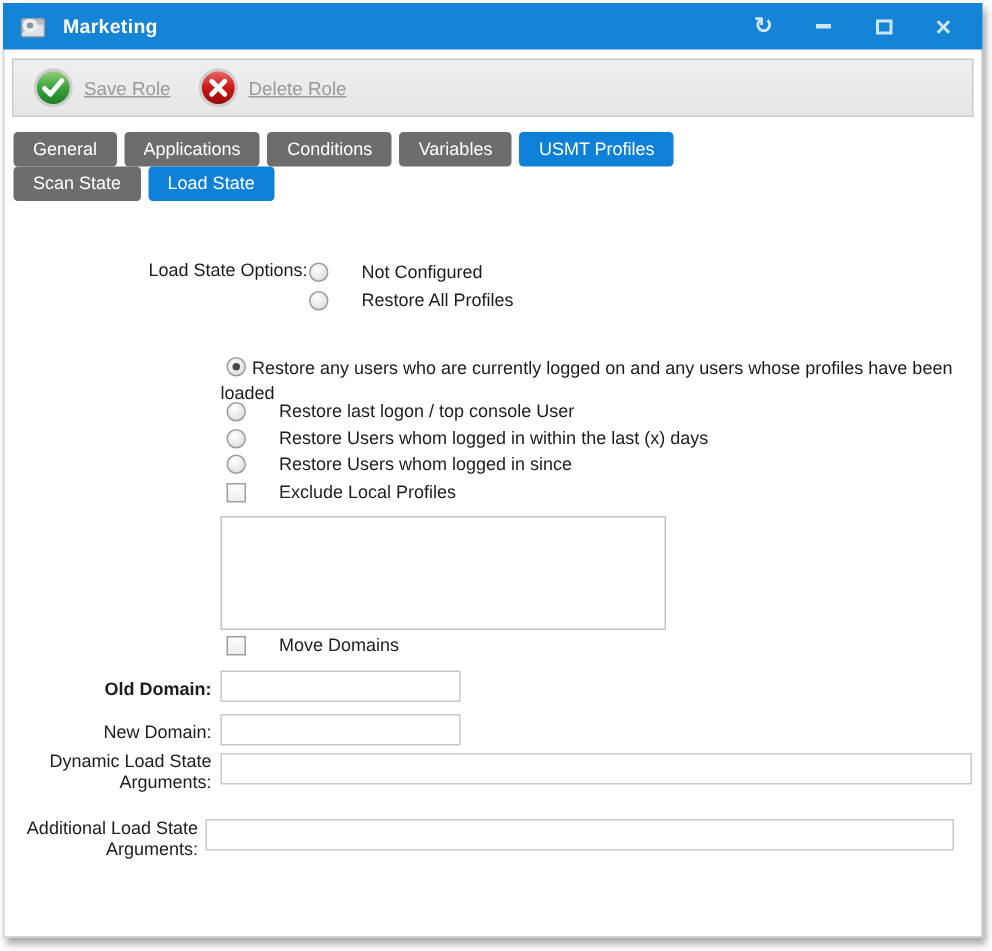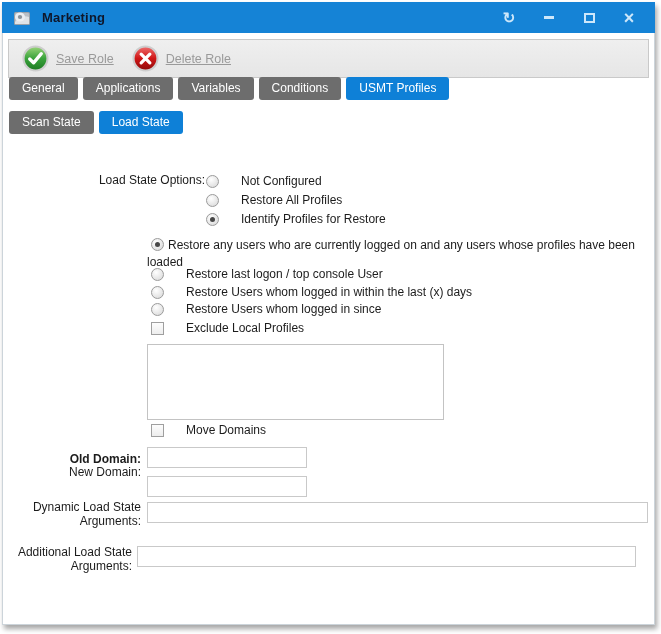--- a/index.html
+++ b/index.html
@@ -8,38 +8,38 @@
     position:absolute; left:2px; top:2px; width:653px; height:623px;
     background:#fff; border:1px solid #ccd4da;
     box-shadow: 2px 4px 5px rgba(0,0,0,0.35);
   }
   
   .titlebar {
     position:absolute; left:-1px; top:-1px; right:-1px; height:31px;
     background:#1583d6; display:flex; align-items:center; padding:0 10px;
   }
   .title-icon { width:22px; height:20px; margin-right:8px; flex:0 0 auto; }
-  .title-text { color:#0f172a; font-weight:bold; font-size:13px; letter-spacing:0.2px; }
+  .title-text { color:#ffffff; font-weight:bold; font-size:13px; letter-spacing:0.2px; }
   .win-controls { margin-left:auto; display:flex; align-items:center; gap:24px; padding-right:8px; }
   .win-btn { color:#cde7fa; font-size:15px; line-height:1; cursor:default; display:flex; align-items:center; justify-content:center; width:16px; height:16px; }
   .glyph-refresh { font-size:15px; font-weight:bold; }
   .shape-min { width:10px; height:3px; background:#cde7fa; }
   .shape-max { width:11px; height:10px; border:2px solid #cde7fa; }
   .glyph-close { font-size:18px; font-weight:bold; }
   
   .toolbar {
     position:absolute; left:5px; right:5px; top:36px; height:39px;
     background:linear-gradient(#efefef,#e6e6e6); border:1px solid #c9c9c9;
     display:flex; align-items:center; padding-left:11px; gap:10px;
   }
   .tool-btn { display:flex; align-items:center; gap:7px; padding:2px 6px 2px 2px; }
   .tool-btn .lbl { color:#9a9a9a; font-size:12.5px;text-decoration:underline; }
   
   .tabs { position:absolute; left:6px; display:flex; gap:5px; }
-  .tabs-main { top:74px; }
+  .tabs-main { top:85px; }
   .tabs-sub { top:108px; }
   .tab {
     height:23px; line-height:23px; padding:0 13px; font-size:12px; color:#fff;
     background:#6d6d6d; border-radius:3px; white-space:nowrap; cursor:default;
   }
   .tab.on { background:#0e80d7; }
   
   .form { position:absolute; inset:0; font-size:12px; color:#1c1c1c;border-radius:21px; }
   .flabel { position:absolute; text-align:right; line-height:14px; }
   .radio {
@@ -121,45 +121,41 @@
         <circle cx="14" cy="14" r="12.4" fill="url(#gRed)" stroke="#cdcdcd" stroke-width="2.2"></circle>
         <path d="M9.5 9.5 L18.5 18.5 M18.5 9.5 L9.5 18.5" fill="none" stroke="#fff" stroke-width="3.4" stroke-linecap="round"></path>
       </svg>
       <span class="lbl">Delete Role</span>
     </div>
   </div>
 
   <div class="tabs tabs-main">
     <div class="tab">General</div>
     <div class="tab">Applications</div>
+    <div class="tab">Conditions</div>
     <div class="tab">Variables</div>
-    <div class="tab">Conditions</div>
     <div class="tab on">USMT Profiles</div>
   </div>
 
   <div class="tabs tabs-sub">
     <div class="tab">Scan State</div>
     <div class="tab on">Load State</div>
   </div>
 
   <div class="form">
 
     <div class="flabel" style="left:60px; top:170px; width:142px;">Load State Options:</div>
 
     <div class="opt-row" style="left:203px; top:171px;">
       <span class="radio"></span>
       <span>Not Configured</span>
     </div>
     <div class="opt-row" style="left:203px; top:190px;">
       <span class="radio"></span>
       <span>Restore All Profiles</span>
-    </div>
-    <div class="opt-row" style="left:203px; top:209px;">
-      <span class="radio on"></span>
-      <span>Identify Profiles for Restore</span>
     </div>
 
     <div class="wrap-opt" style="left:144px; top:234px; width:506px;">
       <span class="radio on"></span><span>Restore any users who are currently logged on and any users whose profiles have been loaded</span>
     </div>
     <div class="opt-row" style="left:148px; top:264px;">
       <span class="radio"></span>
       <span>Restore last logon / top console User</span>
     </div>
     <div class="opt-row" style="left:148px; top:282px;">
@@ -179,21 +175,21 @@
     <textarea style="left: 144px; top: 341px; width: 297px; height: 76px;"></textarea>
 
     <div class="opt-row" style="left:148px; top:420px;">
       <span class="checkbox"></span>
       <span>Move Domains</span>
     </div>
 
     <div class="flabel" style="left:8px; top:449px; width:130px;font-weight:bold;">Old Domain:</div>
     <input type="text" style="left: 144px; top: 444px; width: 160px;" value="">
 
-    <div class="flabel" style="left:8px; top:462px; width:130px;">New Domain:</div>
+    <div class="flabel" style="left:8px; top:478px; width:130px;">New Domain:</div>
     <input type="text" style="left: 144px; top: 473px; width: 160px;" value="">
 
     <div class="flabel" style="left:8px; top:497px; width:130px;">Dynamic Load State Arguments:</div>
     <input type="text" style="left: 144px; top: 499px; width: 501px;" value="">
 
     <div class="flabel" style="left:0px; top:542px; width:129px;">Additional Load State Arguments:</div>
     <input type="text" style="left: 134px; top: 543px; width: 499px;" value="">
 
   </div>
 </div>

